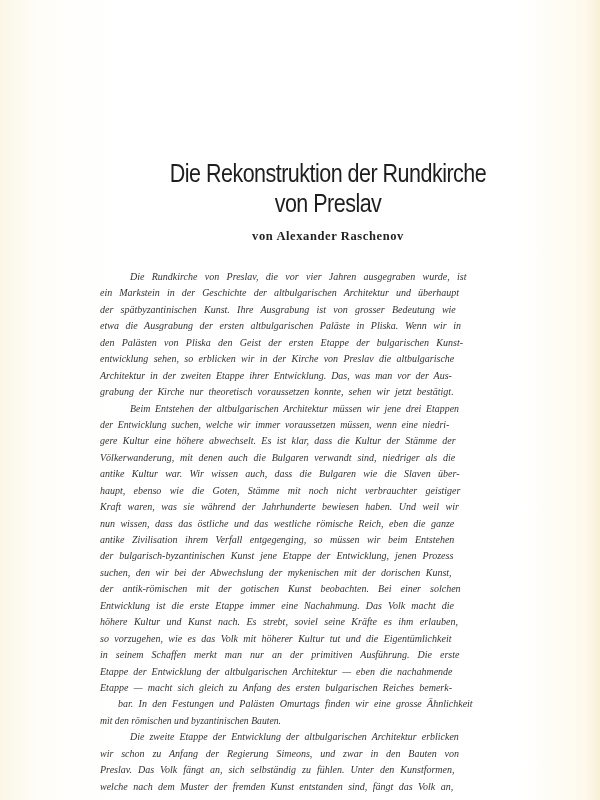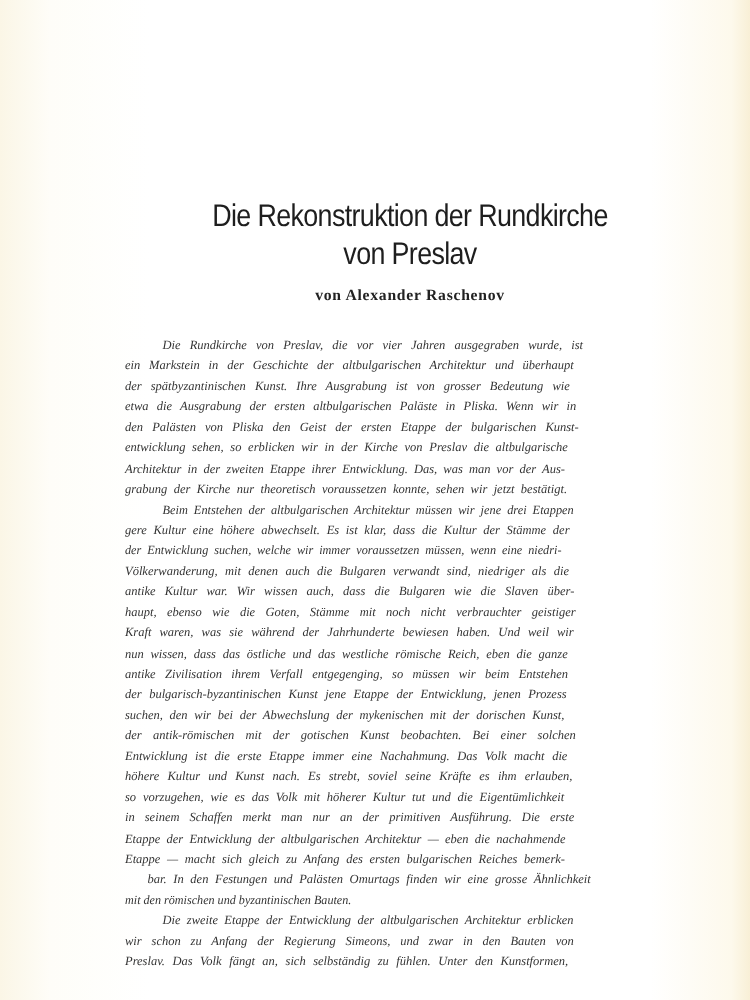--- a/index.html
+++ b/index.html
@@ -61,22 +61,22 @@
       <span class="line" style="text-align: left; text-align-last: left;"><span class="fit" style="transform: scaleX(1); word-spacing: 4.76215px;">der spätbyzantinischen Kunst. Ihre Ausgrabung ist von grosser Bedeutung wie</span></span>
       <span class="line" style="text-align: left; text-align-last: left;"><span class="fit" style="transform: scaleX(1); word-spacing: 4.08381px;">etwa die Ausgrabung der ersten altbulgarischen Paläste in Pliska. Wenn wir in</span></span>
       <span class="line" style="text-align: left; text-align-last: left;"><span class="fit" style="transform: scaleX(1); word-spacing: 4.7983px;">den Palästen von Pliska den Geist der ersten Etappe der bulgarischen Kunst-</span></span>
       <span class="line" style="text-align: left; text-align-last: left;"><span class="fit" style="transform: scaleX(1); word-spacing: 2.83523px;">entwicklung sehen, so erblicken wir in der Kirche von Preslav die altbulgarische</span></span>
       <span class="line" style="text-align: left; text-align-last: left;"><span class="fit" style="transform: scaleX(1); word-spacing: 2.41667px;">Architektur in der zweiten Etappe ihrer Entwicklung. Das, was man vor der Aus-</span></span>
       <span class="line" style="text-align: left; text-align-last: left;"><span class="fit" style="transform: scaleX(1); word-spacing: 2.60781px;">grabung der Kirche nur theoretisch voraussetzen konnte, sehen wir jetzt bestätigt.</span></span>
     </div>
 
     <div>
       <span class="line indent" style="text-align: left; text-align-last: left;"><span class="fit" style="transform: scaleX(0.985796); word-spacing: 2.40077px;">Beim Entstehen der altbulgarischen Architektur müssen wir jene drei Etappen</span></span>
+      <span class="line" style="text-align: left; text-align-last: left;"><span class="fit" style="transform: scaleX(0.977637); word-spacing: 2.33215px;">der Entwicklung suchen, welche wir immer voraussetzen müssen, wenn eine niedri-</span></span>
       <span class="line" style="text-align: left; text-align-last: left;"><span class="fit" style="transform: scaleX(1); word-spacing: 2.86298px;">gere Kultur eine höhere abwechselt. Es ist klar, dass die Kultur der Stämme der</span></span>
-      <span class="line" style="text-align: left; text-align-last: left;"><span class="fit" style="transform: scaleX(0.977637); word-spacing: 2.33215px;">der Entwicklung suchen, welche wir immer voraussetzen müssen, wenn eine niedri-</span></span>
       <span class="line" style="text-align: left; text-align-last: left;"><span class="fit" style="transform: scaleX(1); word-spacing: 3.33906px;">Völkerwanderung, mit denen auch die Bulgaren verwandt sind, niedriger als die</span></span>
       <span class="line" style="text-align: left; text-align-last: left;"><span class="fit" style="transform: scaleX(1); word-spacing: 4.82031px;">antike Kultur war. Wir wissen auch, dass die Bulgaren wie die Slaven über-</span></span>
       <span class="line" style="text-align: left; text-align-last: left;"><span class="fit" style="transform: scaleX(1); word-spacing: 5.82812px;">haupt, ebenso wie die Goten, Stämme mit noch nicht verbrauchter geistiger</span></span>
       <span class="line" style="text-align: left; text-align-last: left;"><span class="fit" style="transform: scaleX(1); word-spacing: 4.00284px;">Kraft waren, was sie während der Jahrhunderte bewiesen haben. Und weil wir</span></span>
       <span class="line" style="text-align: left; text-align-last: left;"><span class="fit" style="transform: scaleX(1); word-spacing: 2.90234px;">nun wissen, dass das östliche und das westliche römische Reich, eben die ganze</span></span>
       <span class="line" style="text-align: left; text-align-last: left;"><span class="fit" style="transform: scaleX(1); word-spacing: 5.03472px;">antike Zivilisation ihrem Verfall entgegenging, so müssen wir beim Entstehen</span></span>
       <span class="line" style="text-align: left; text-align-last: left;"><span class="fit" style="transform: scaleX(1); word-spacing: 3.48633px;">der bulgarisch-byzantinischen Kunst jene Etappe der Entwicklung, jenen Prozess</span></span>
       <span class="line" style="text-align: left; text-align-last: left;"><span class="fit" style="transform: scaleX(1); word-spacing: 2.86648px;">suchen, den wir bei der Abwechslung der mykenischen mit der dorischen Kunst,</span></span>
       <span class="line" style="text-align: left; text-align-last: left;"><span class="fit" style="transform: scaleX(1); word-spacing: 6.55729px;">der antik-römischen mit der gotischen Kunst beobachten. Bei einer solchen</span></span>
       <span class="line" style="text-align: left; text-align-last: left;"><span class="fit" style="transform: scaleX(1); word-spacing: 3.54403px;">Entwicklung ist die erste Etappe immer eine Nachahmung. Das Volk macht die</span></span>
@@ -86,15 +86,16 @@
       <span class="line" style="text-align: left; text-align-last: left;"><span class="fit" style="transform: scaleX(0.996614); word-spacing: 2.54194px;">Etappe der Entwicklung der altbulgarischen Architektur — eben die nachahmende</span></span>
       <span class="line" style="text-align: center; text-align-last: left;"><span class="fit" style="transform: scaleX(1); word-spacing: 2.80398px;">Etappe — macht sich gleich zu Anfang des ersten bulgarischen Reiches bemerk-</span></span>
       <span class="line" style="text-align: left; text-align-last: left; margin-left: 18px;"><span class="fit" style="transform: scaleX(1); word-spacing: 2.83239px;">bar. In den Festungen und Palästen Omurtags finden wir eine grosse Ähnlichkeit</span></span>
       <span class="line last" style="text-align: left; text-align-last: left;"><span class="fit" style="transform: scaleX(0.97);">mit den römischen und byzantinischen Bauten.</span></span>
     </div>
 
     <div>
       <span class="line indent" style="text-align: left; text-align-last: left;"><span class="fit" style="transform: scaleX(0.993853); word-spacing: 2.67897px;">Die zweite Etappe der Entwicklung der altbulgarischen Architektur erblicken</span></span>
       <span class="line" style="text-align: left; text-align-last: left;"><span class="fit" style="transform: scaleX(1); word-spacing: 5.3737px;">wir schon zu Anfang der Regierung Simeons, und zwar in den Bauten von</span></span>
       <span class="line" style="text-align: left; text-align-last: left;"><span class="fit" style="transform: scaleX(1); word-spacing: 3.51989px;">Preslav. Das Volk fängt an, sich selbständig zu fühlen. Unter den Kunstformen,</span></span>
+      <span class="line" style="text-align: left; text-align-last: left;"><span class="fit" style="transform: scaleX(1); word-spacing: 2.94401px;">welche nach dem Muster der fremden Kunst entstanden sind, fängt das Volk an,</span></span>
     </div>
   </div>
 </div>
 
 </body></html>

